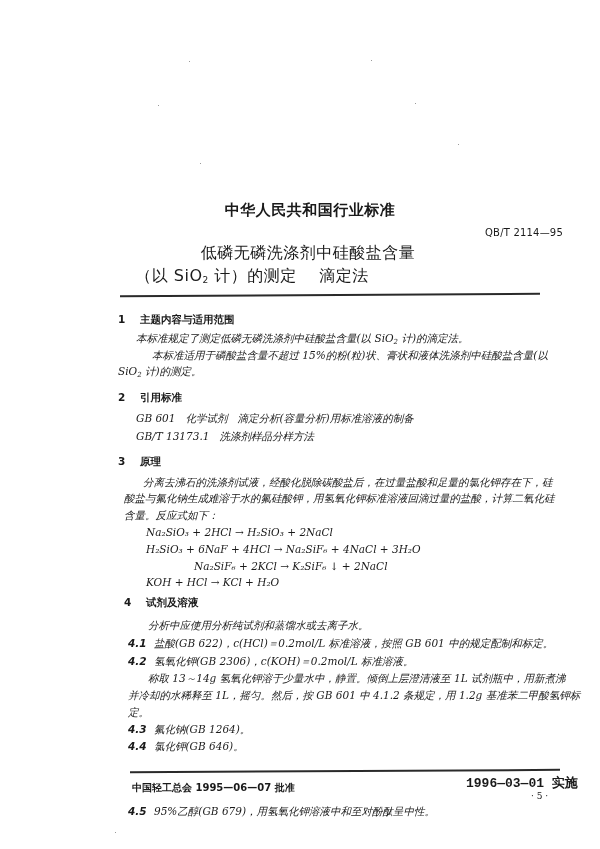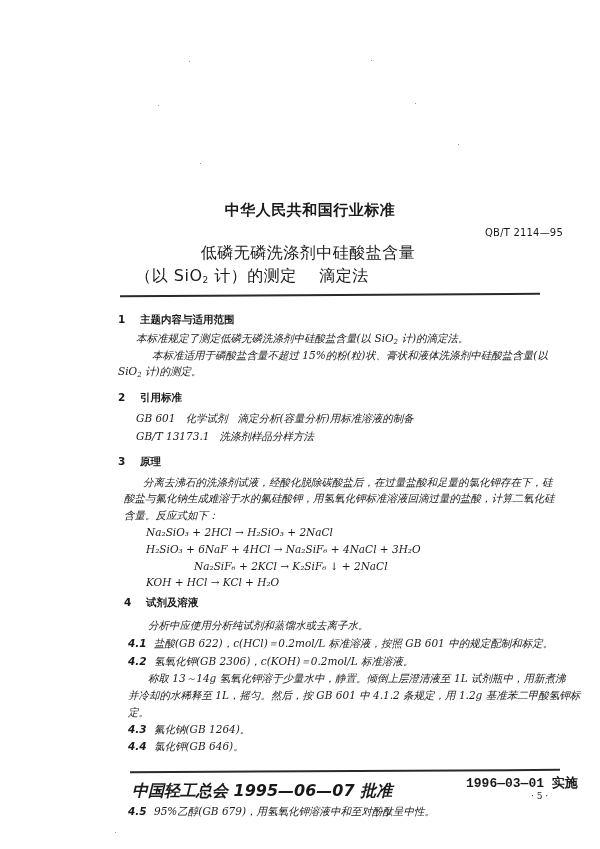--- a/index.html
+++ b/index.html
@@ -67,23 +67,22 @@
     }
     .para sub { font-size: 7px; vertical-align: -2px; }
     .sub-num {
       display: inline-block;
       width: 26px;
       font-weight: bold;
       font-family: "DejaVu Sans", "Liberation Sans", sans-serif;
     }
     .footer-left {
       left: 132px; top: 781px;
-      font-size: 16px; font-weight: bold;
+      font-size: 10px; font-weight: bold;
       font-family: "DejaVu Sans", "Liberation Sans", sans-serif;
-      font-style: italic;
     }
     .footer-right {
       left: 466px; top: 774px;
       font-size: 13px; font-weight: bold;
       font-family: Liberation Mono, monospace;
     }
     .page-num {
       left: 531px; top: 791px;
       font-size: 9px;
     }

